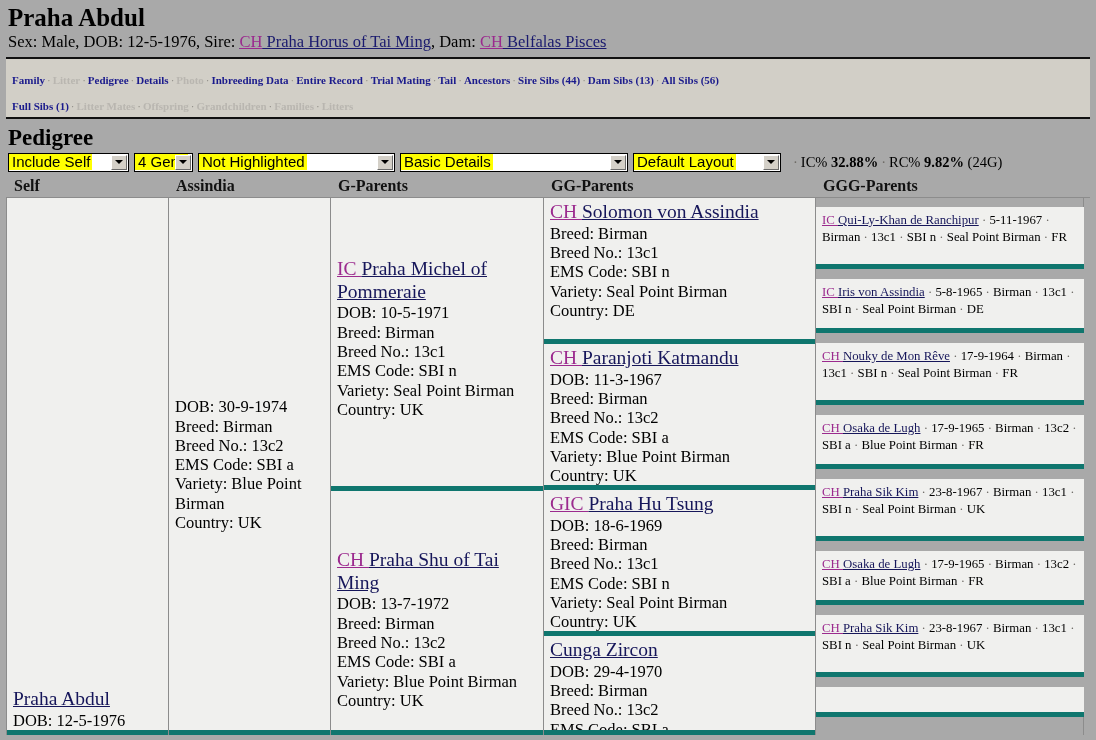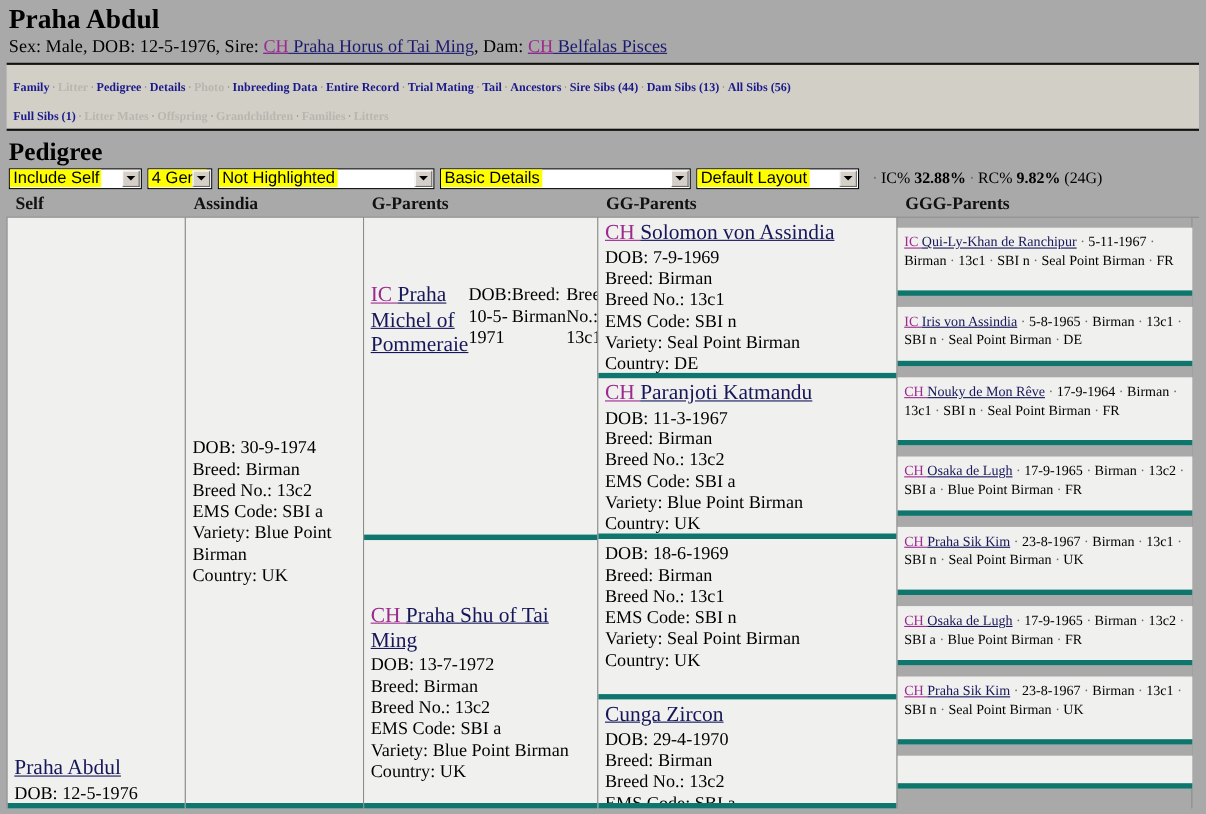--- a/index.html
+++ b/index.html
@@ -212,21 +212,21 @@
         <div class="cell" style="height: 537px; width: 161px; display: flex; flex-direction: column; justify-content: center;">
           <div class="det">DOB: 30-9-1974</div>
           <div class="det">Breed: Birman</div>
           <div class="det">Breed No.: 13c2</div>
           <div class="det">EMS Code: SBI a</div>
           <div class="det">Variety: Blue Point Birman</div>
           <div class="det">Country: UK</div>
         </div>
       </div>
       <div class="col c-gp">
-        <div class="cell" style="height: 293px; width: 212px; display: flex; flex-direction: row; justify-content: flex-start; padding-top: 60px;">
+        <div class="cell" style="height: 293px; width: 212px; display: flex; flex-direction: column; justify-content: flex-start; padding-top: 60px;">
           <div class="nm"><a href="#" style="text-decoration: none;"><span class="ttl">IC </span><span class="nmtxt">Praha Michel of Pommeraie</span></a></div>
           <div class="det">DOB: 10-5-1971</div>
           <div class="det">Breed: Birman</div>
           <div class="det">Breed No.: 13c1</div>
           <div class="det">EMS Code: SBI n</div>
           <div class="det">Variety: Seal Point Birman</div>
           <div class="det">Country: UK</div>
         </div>
         <div class="cell" style="height: 244px; width: 212px; display: flex; flex-direction: column; justify-content: flex-start; padding-top: 58px;">
           <div class="nm"><a href="#" style="text-decoration: none;"><span class="ttl">CH </span><span class="nmtxt">Praha Shu of Tai Ming</span></a></div>
@@ -234,37 +234,37 @@
           <div class="det">Breed: Birman</div>
           <div class="det">Breed No.: 13c2</div>
           <div class="det">EMS Code: SBI a</div>
           <div class="det">Variety: Blue Point Birman</div>
           <div class="det">Country: UK</div>
         </div>
       </div>
       <div class="col c-ggp">
         <div class="cell" style="height: 146px; width: 271px;">
           <div class="nm"><a href="#" style="text-decoration: none;"><span class="ttl">CH </span><span class="nmtxt">Solomon von Assindia</span></a></div>
-          <div class="det">DOB: 7-9-1969</div>
           <div class="det">Breed: Birman</div>
           <div class="det">Breed No.: 13c1</div>
           <div class="det">EMS Code: SBI n</div>
           <div class="det">Variety: Seal Point Birman</div>
           <div class="det">Country: DE</div>
         </div>
         <div class="cell" style="height: 146px; width: 271px;">
           <div class="nm"><a href="#" style="text-decoration: none;"><span class="ttl">CH </span><span class="nmtxt">Paranjoti Katmandu</span></a></div>
           <div class="det">DOB: 11-3-1967</div>
           <div class="det">Breed: Birman</div>
           <div class="det">Breed No.: 13c2</div>
           <div class="det">EMS Code: SBI a</div>
           <div class="det">Variety: Blue Point Birman</div>
           <div class="det">Country: UK</div>
         </div>
         <div class="cell" style="height: 146px; width: 271px;">
+          <div class="nm"><a href="#" style="text-decoration: none;"><span class="ttl">GIC </span><span class="nmtxt">Praha Hu Tsung</span></a></div>
           <div class="det">DOB: 18-6-1969</div>
           <div class="det">Breed: Birman</div>
           <div class="det">Breed No.: 13c1</div>
           <div class="det">EMS Code: SBI n</div>
           <div class="det">Variety: Seal Point Birman</div>
           <div class="det">Country: UK</div>
         </div>
         <div class="cell" style="height: 99px; width: 271px;">
           <div class="nm"><a href="#" style="text-decoration: none;"><span class="nmtxt">Cunga Zircon</span></a></div>
           <div class="det">DOB: 29-4-1970</div>

